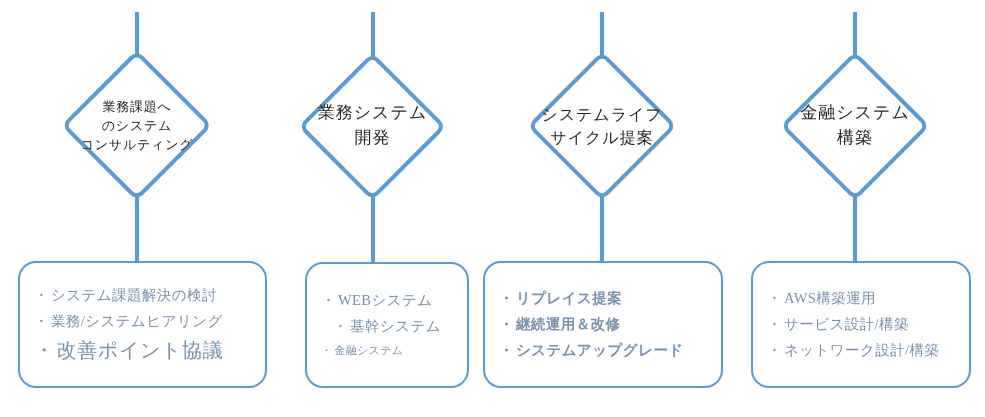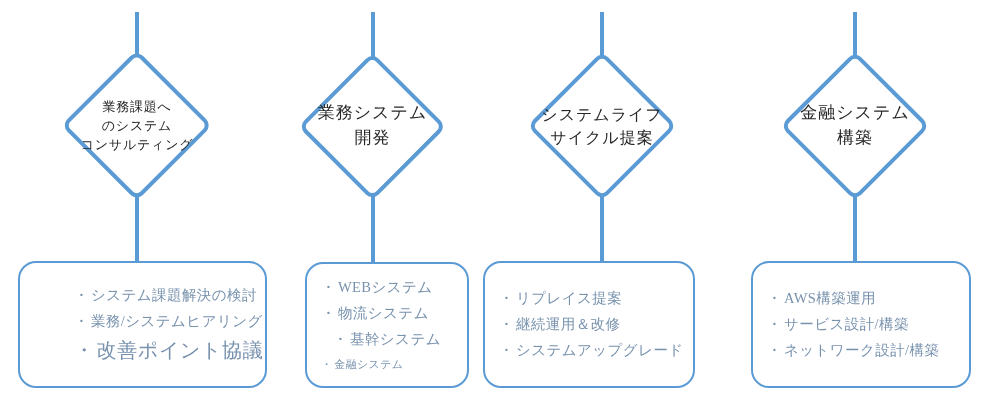--- a/index.html
+++ b/index.html
@@ -99,54 +99,53 @@
 <div id="diagram-root">
     <div class="column" style="left: 4px; width: 266px;">
       <div class="connector connector-top"></div>
       <div class="connector connector-middle"></div>
       <div class="diamond-wrap" style="top: 50px; width: 152px; height: 152px;">
         <div class="diamond-shape" style="width: 107.48px; height: 107.48px; margin-left: -53.7401px; margin-top: -53.7401px; transform: rotate(45deg);"></div>
         <div class="diamond-label" style="font-size: 13px;">業務課題へ
 のシステム
 コンサルティング</div>
       </div>
-      <div class="listbox" style="top: 261px; left: 14px; width: 249px; height: 127px; padding-left: 40px;">
+      <div class="listbox" style="top: 261px; left: 14px; width: 249px; height: 127px;">
         <div class="list-items">
           <div class="list-item" style="font-size: 14.5px;"><span class="bullet-mark">・</span><span>システム課題解決の検討</span></div>
           <div class="list-item" style="font-size: 14.5px;"><span class="bullet-mark">・</span><span>業務/システムヒアリング</span></div>
           <div class="list-item" style="font-size: 20px;"><span class="bullet-mark">・</span><span>改善ポイント協議</span></div>
         </div>
       </div>
     </div>
     <div class="column" style="left: 270px; width: 205px;">
       <div class="connector connector-top"></div>
       <div class="connector connector-middle"></div>
       <div class="diamond-wrap" style="top: 52px; width: 148px; height: 148px;">
         <div class="diamond-shape" style="width: 104.652px; height: 104.652px; margin-left: -52.3259px; margin-top: -52.3259px; transform: rotate(45deg);"></div>
         <div class="diamond-label" style="font-size: 17px;">業務システム
 開発</div>
       </div>
       <div class="listbox" style="top: 262px; left: 35px; width: 164px; height: 126px;">
         <div class="list-items">
           <div class="list-item" style="font-size: 14.5px;"><span class="bullet-mark">・</span><span>WEBシステム</span></div>
-          <div class="list-item" style="font-size: 14.5px;"><span class="bullet-mark">・</span><span>物流システム</span></div>
           <div class="list-item" style="font-size: 14.5px; text-align: center;"><span class="bullet-mark">・</span><span>基幹システム</span></div>
           <div class="list-item" style="font-size: 11px;"><span class="bullet-mark">・</span><span>金融システム</span></div>
         </div>
       </div>
     </div>
     <div class="column" style="left: 478px; width: 248px;">
       <div class="connector connector-top"></div>
       <div class="connector connector-middle"></div>
       <div class="diamond-wrap" style="top: 51px; width: 150px; height: 150px;">
         <div class="diamond-shape" style="width: 106.066px; height: 106.066px; margin-left: -53.033px; margin-top: -53.033px; transform: rotate(45deg);"></div>
         <div class="diamond-label" style="font-size: 16px;">システムライフ
 サイクル提案</div>
       </div>
-      <div class="listbox" style="top: 261px; left: 5px; width: 212px; height: 127px;">
+      <div class="listbox" style="top: 261px; left: 5px; width: 240px; height: 127px; font-weight: bold;">
         <div class="list-items">
           <div class="list-item" style="font-size: 14.5px;"><span class="bullet-mark">・</span><span>リプレイス提案</span></div>
           <div class="list-item" style="font-size: 14.5px;"><span class="bullet-mark">・</span><span>継続運用＆改修</span></div>
           <div class="list-item" style="font-size: 14.5px;"><span class="bullet-mark">・</span><span>システムアップグレード</span></div>
         </div>
       </div>
     </div>
     <div class="column" style="left: 730px; width: 250px;">
       <div class="connector connector-top"></div>
       <div class="connector connector-middle"></div>

